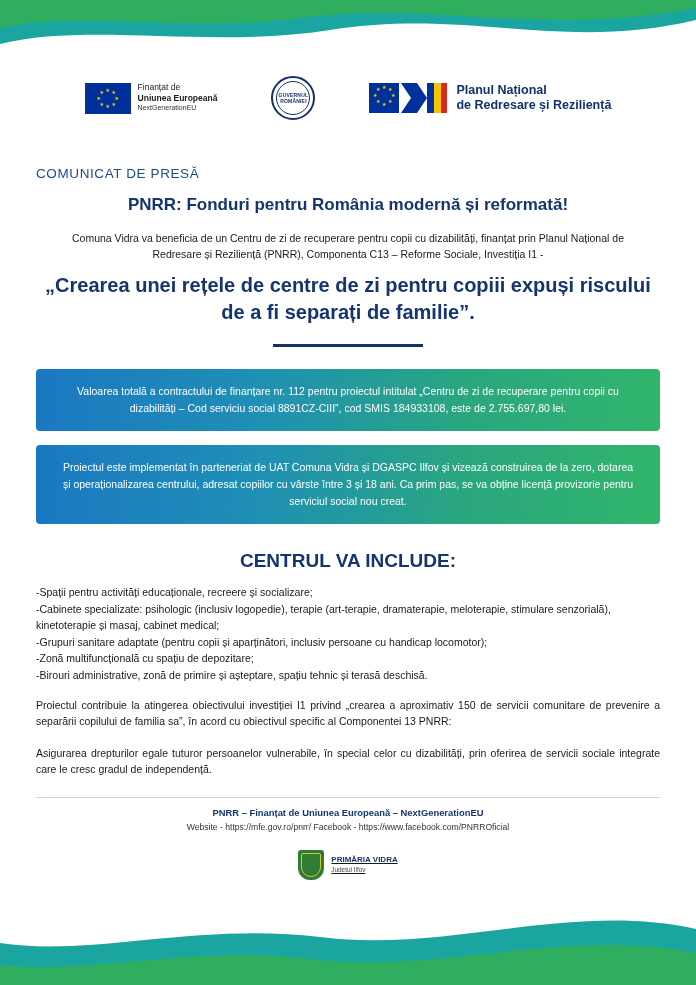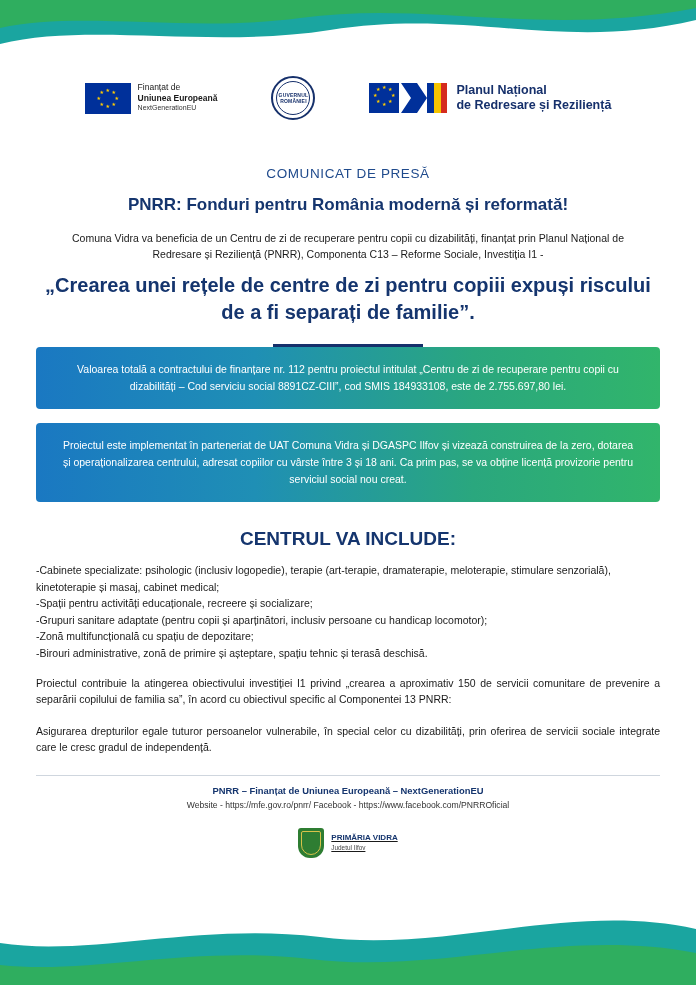--- a/index.html
+++ b/index.html
@@ -105,21 +105,21 @@
   }
   .pnrr-text {
     font-size: 12.5px;
     line-height: 15px;
     font-weight: bold;
     color: #16306b;
   }
 
   
   .press-label {
-    text-align: center;
+    text-align: left;
     font-size: 13.5px;
     letter-spacing: .6px;
     color: #1f4a8c;
     margin-top: 36px;
   }
   .main-title {
     text-align: center;
     font-size: 17px;
     font-weight: bold;
     color: #15356e;
@@ -143,20 +143,21 @@
   }
   .rule {
     width: 150px;
     height: 3px;
     background: #16306b;
     margin: 18px auto 0;
   }
 
   
   .grad-box {
+    margin-top: 22px;
     border-radius: 4px;
     background: linear-gradient(90deg, #1a78c2 0%, #1f8fb5 35%, #2aa77e 70%, #31b56b 100%);
     color: #ffffff;
     text-align: center;
     font-size: 10.5px;
     line-height: 17px;
     padding: 14px 26px;
   }
   .grad-box.second { margin-top: 14px; }
 
@@ -297,22 +298,22 @@
   <div class="intro">Comuna Vidra va beneficia de un Centru de zi de recuperare pentru copii cu dizabilități, finanțat prin Planul Național de Redresare și Reziliență (PNRR), Componenta C13 – Reforme Sociale, Investiția I1 -</div>
   <div class="quote-title">„Crearea unei rețele de centre de zi pentru copiii expuși riscului de a fi separați de familie”.</div>
   <div class="rule"></div>
 
   <div class="grad-box">Valoarea totală a contractului de finanțare nr. 112 pentru proiectul intitulat „Centru de zi de recuperare pentru copii cu dizabilități – Cod serviciu social 8891CZ-CIII”, cod SMIS 184933108, este de 2.755.697,80 lei.</div>
   <div class="grad-box second">Proiectul este implementat în parteneriat de UAT Comuna Vidra și DGASPC Ilfov și vizează construirea de la zero, dotarea și operaționalizarea centrului, adresat copiilor cu vârste între 3 și 18 ani. Ca prim pas, se va obține licență provizorie pentru serviciul social nou creat.</div>
 
   <div class="section-title">CENTRUL VA INCLUDE:</div>
 
   <div class="bullets">
+    <div>-Spații pentru activități educaționale, recreere și socializare;</div>
     <div>-Cabinete specializate: psihologic (inclusiv logopedie), terapie (art-terapie, dramaterapie, meloterapie, stimulare senzorială), kinetoterapie și masaj, cabinet medical;</div>
-    <div>-Spații pentru activități educaționale, recreere și socializare;</div>
     <div>-Grupuri sanitare adaptate (pentru copii și aparținători, inclusiv persoane cu handicap locomotor);</div>
     <div>-Zonă multifuncțională cu spațiu de depozitare;</div>
     <div>-Birouri administrative, zonă de primire și așteptare, spațiu tehnic și terasă deschisă.</div>
   </div>
 
   <div class="para">Proiectul contribuie la atingerea obiectivului investiției I1 privind „crearea a aproximativ 150 de servicii comunitare de prevenire a separării copilului de familia sa”, în acord cu obiectivul specific al Componentei 13 PNRR:</div>
   <div class="para tight">Asigurarea drepturilor egale tuturor persoanelor vulnerabile, în special celor cu dizabilități, prin oferirea de servicii sociale integrate care le cresc gradul de independență.</div>
 
   <hr class="footer-sep">
   <div class="footer">

